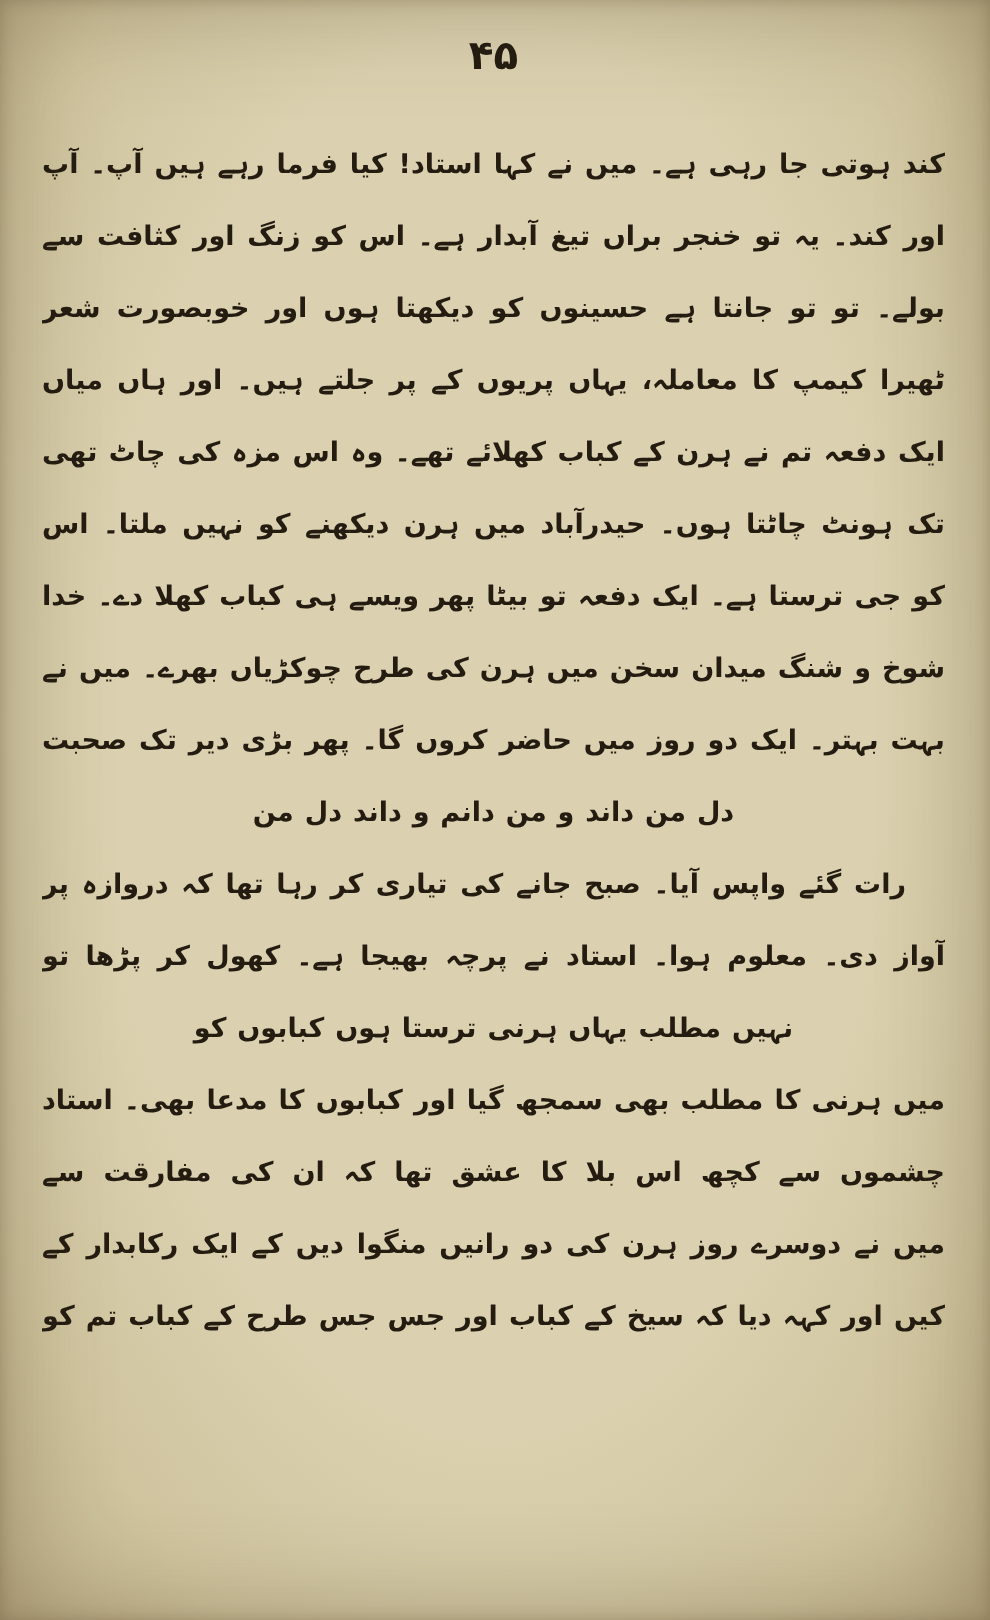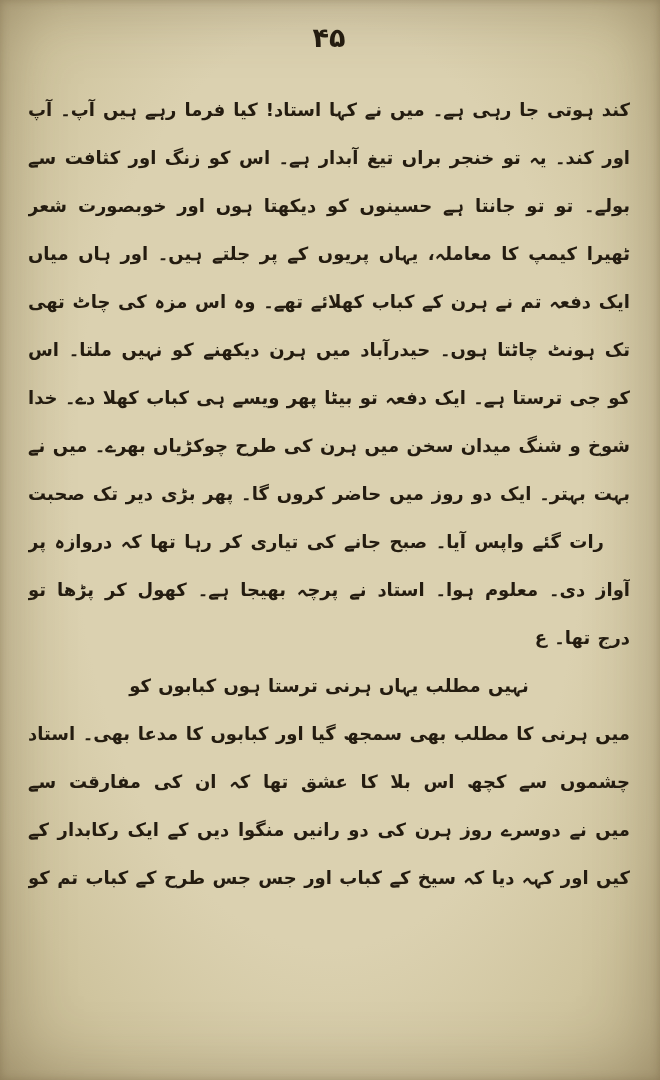--- a/index.html
+++ b/index.html
@@ -66,22 +66,22 @@
   <div class="text-block">
     <div class="line">کند ہوتی جا رہی ہے۔ میں نے کہا استاد! کیا فرما رہے ہیں آپ۔ آپ کی طبیعت</div>
     <div class="line">اور کند۔ یہ تو خنجر براں تیغ آبدار ہے۔ اس کو زنگ اور کثافت سے کیا کام۔</div>
     <div class="line">بولے۔ تو تو جانتا ہے حسینوں کو دیکھتا ہوں اور خوبصورت شعر کہتا ہوں، یہ</div>
     <div class="line">ٹھیرا کیمپ کا معاملہ، یہاں پریوں کے پر جلتے ہیں۔ اور ہاں میاں بجنوری ایک</div>
     <div class="line">ایک دفعہ تم نے ہرن کے کباب کھلائے تھے۔ وہ اس مزہ کی چاٹ تھی کہ آج</div>
     <div class="line">تک ہونٹ چاٹتا ہوں۔ حیدرآباد میں ہرن دیکھنے کو نہیں ملتا۔ اس کے گوشت</div>
     <div class="line">کو جی ترستا ہے۔ ایک دفعہ تو بیٹا پھر ویسے ہی کباب کھلا دے۔ خدا کرے تیری طبع</div>
     <div class="line">شوخ و شنگ میدان سخن میں ہرن کی طرح چوکڑیاں بھرے۔ میں نے کہا</div>
     <div class="line">بہت بہتر۔ ایک دو روز میں حاضر کروں گا۔ پھر بڑی دیر تک صحبت آراستہ</div>
+    <div class="line center">دل من داند و من دانم و داند دل من</div>
     <div class="line indent">رات گئے واپس آیا۔ صبح جانے کی تیاری کر رہا تھا کہ دروازہ پر آدمی نے</div>
     <div class="line">آواز دی۔ معلوم ہوا۔ استاد نے پرچہ بھیجا ہے۔ کھول کر پڑھا تو صرف یہ مصرعہ</div>
-    <div class="line start">درج تھا۔ ع</div>
     <div class="line center">نہیں مطلب یہاں ہرنی ترستا ہوں کبابوں کو</div>
     <div class="line">میں ہرنی کا مطلب بھی سمجھ گیا اور کبابوں کا مدعا بھی۔ استاد کو آہو</div>
     <div class="line">چشموں سے کچھ اس بلا کا عشق تھا کہ ان کی مفارقت سے وحشت ہوتی تھی</div>
     <div class="line">میں نے دوسرے روز ہرن کی دو رانیں منگوا دیں کے ایک رکابدار کے حوالہ</div>
     <div class="line">کیں اور کہہ دیا کہ سیخ کے کباب اور جس جس طرح کے کباب تم کو پکانے اور تلنے</div>
   </div>
 </div>
 
 </body></html>

